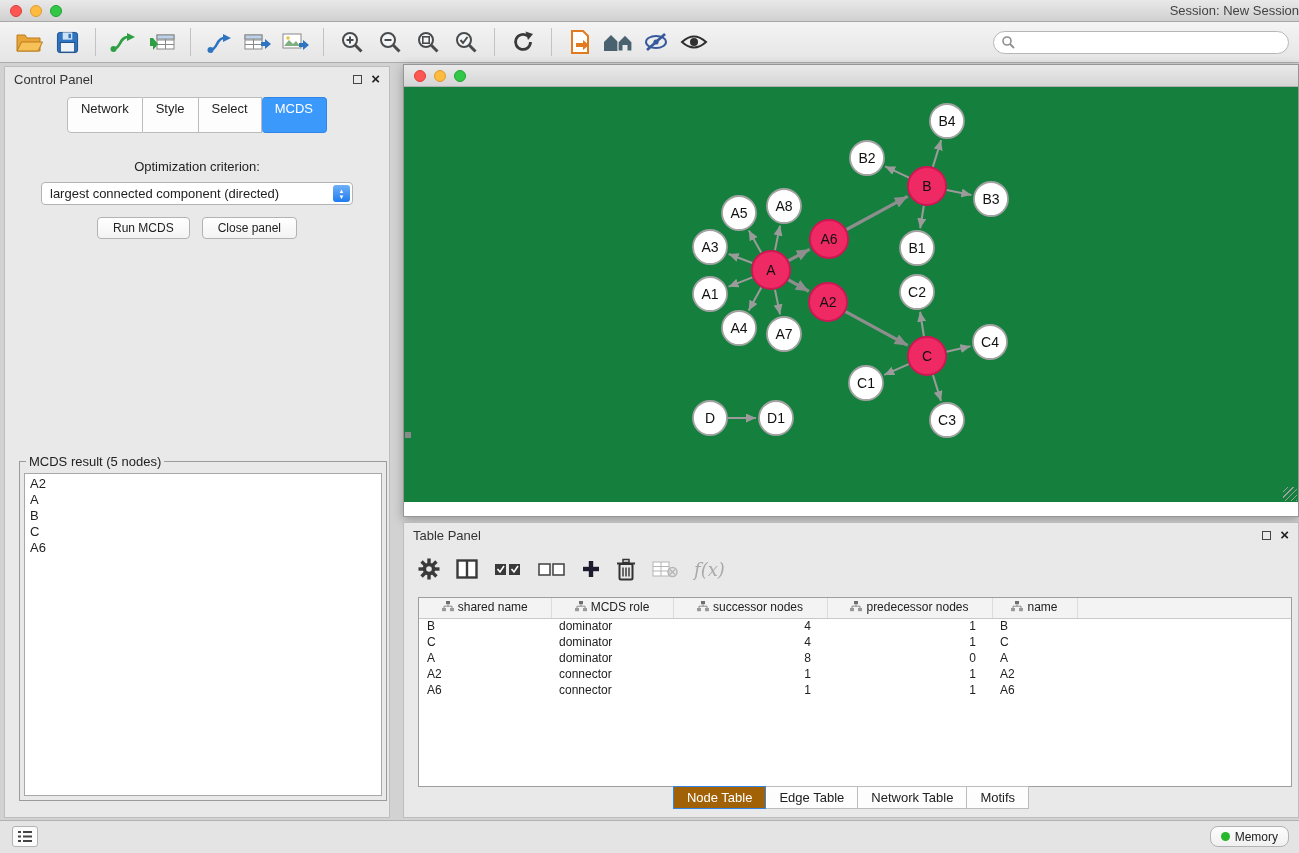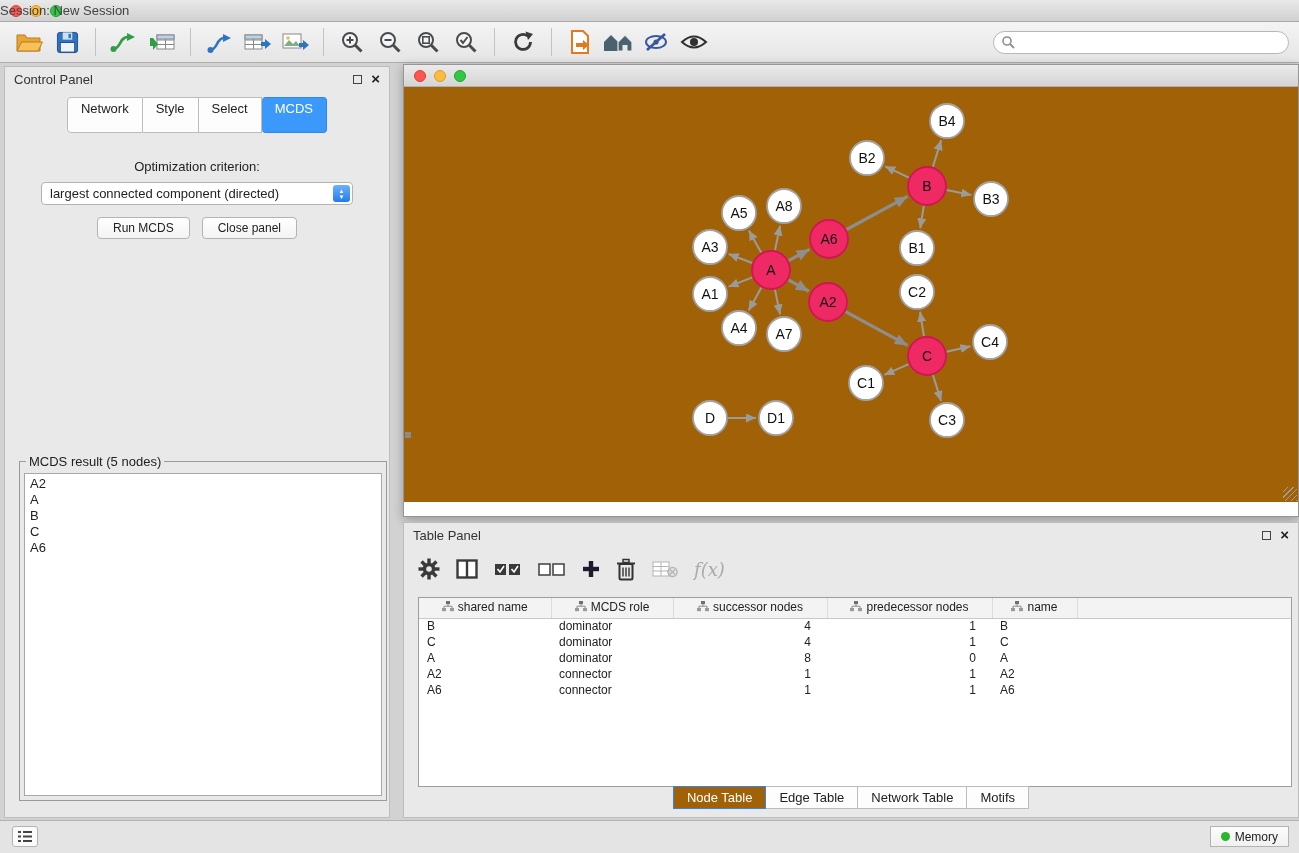--- a/index.html
+++ b/index.html
@@ -7,21 +7,21 @@
   body { font-family:"Liberation Sans", sans-serif; font-size:13px; color:#222; background:#d2d2d2; position:relative; overflow:hidden; }
 
   
   .titlebar { position:absolute; left:0; top:0; width:1299px; height:22px;
     background:linear-gradient(#e9e9e9,#d0d0d0); border-bottom:1px solid #a8a8a8; }
   .traffic { position:absolute; left:10px; top:5px; display:flex; gap:8px; }
   .light { width:12px; height:12px; border-radius:50%; display:inline-block; }
   .light.red { background:#fc5753; border:1px solid #df3e3a; }
   .light.yellow { background:#fdbc40; border:1px solid #de9b2d; }
   .light.green { background:#33c748; border:1px solid #1da532; }
-  .title-text { position:absolute; width:100%; top:3px; text-align:left; color:#434343; font-size:13px; }
+  .title-text { position:absolute; width:100%; top:3px; text-align:right; color:#434343; font-size:13px; }
 
   
   .toolbar { position:absolute; left:0; top:22px; width:1299px; height:41px;
     background:linear-gradient(#f4f4f4,#e5e5e5); border-bottom:1px solid #adadad;
     display:flex; align-items:center; padding:0 10px; }
   .tb-btn { width:38px; height:32px; display:flex; align-items:center; justify-content:center; border-radius:4px; }
   .tb-sep { width:1px; height:28px; background:#c3c3c3; margin:0 9px; }
   .search-wrap { margin-left:auto; position:relative; }
   .search-input { width:296px; height:23px; border:1px solid #b7b7b7; border-radius:12px;
     background:#fff; padding-left:26px; font-size:12px; outline:none; font-family:"Liberation Sans",sans-serif; }
@@ -58,21 +58,21 @@
   .mcds-fieldset legend { font-size:13px; padding:0 3px; margin-left:2px; color:#222; }
   .result-list { width:100%; height:100%; background:#fff; border:1px solid #a8a8a8; overflow:hidden;
     padding:2px 5px; }
   .result-item { font-size:13px; line-height:16px; }
 
   
   .net-window { position:absolute; left:403px; top:64px; width:896px; height:453px;
     background:#fff; border:1px solid #969696; box-shadow:0 3px 10px rgba(0,0,0,.28); }
   .net-titlebar { height:22px; background:linear-gradient(#eaeaea,#d5d5d5); border-bottom:1px solid #b1b1b1; position:relative; }
   .net-title { position:absolute; width:100%; top:3px; text-align:center; font-size:13px; color:#333; }
-  .net-canvas { position:relative; width:894px; height:415px; background:#a16207; overflow:hidden; }
+  .net-canvas { position:relative; width:894px; height:415px; background:#15803d; overflow:hidden; }
   .net-canvas svg.graph { position:absolute; left:0; top:0; }
   .edge { stroke:#9b9b9b; stroke-width:2; }
   .edge.bold { stroke:#8e8e8e; stroke-width:3.2; }
   .node { fill:#ffffff; stroke:#a2a2a2; stroke-width:1.8; }
   .node.mcds { fill:#ee2963; stroke:#d01555; }
   svg.graph text { font-size:14px; text-anchor:middle; fill:#111; font-family:"Liberation Sans",sans-serif; }
   .handle { position:absolute; width:6px; height:6px; background:#8a8a8a; }
   .resize-grip { position:absolute; right:1px; bottom:1px; width:14px; height:14px;
     background:repeating-linear-gradient(135deg, transparent 0 3px, #9f9f9f 3px 4px); }
 
@@ -99,21 +99,21 @@
   .tp-tab.first { border-left-width:1px; }
   .tp-tab.active { background:#a16207; border-color:#2f86e6; color:#fff; }
 
   
   .statusbar { position:absolute; left:0; top:820px; width:1299px; height:33px;
     background:#e4e4e4; border-top:1px solid #b2b2b2; }
   .sb-left-btn { position:absolute; left:12px; top:5px; width:26px; height:21px;
     border:1px solid #b3b3b3; border-radius:3px; background:#fbfbfb;
     display:flex; align-items:center; justify-content:center; }
   .memory-btn { position:absolute; right:10px; top:5px; height:21px;
-    border:1px solid #b3b3b3; border-radius:0; background:linear-gradient(#fdfdfd,#f0f0f0);
+    border:1px solid #b3b3b3; border-radius:8px; background:linear-gradient(#fdfdfd,#f0f0f0);
     display:flex; align-items:center; gap:5px; padding:0 10px; font-size:12px; color:#222; }
   .green-dot { width:9px; height:9px; border-radius:50%; background:#28b62c; display:inline-block; }
 </style>
 </head>
 <body>
 
 <div class="app">
 
   <div class="titlebar">
     <div class="traffic">

